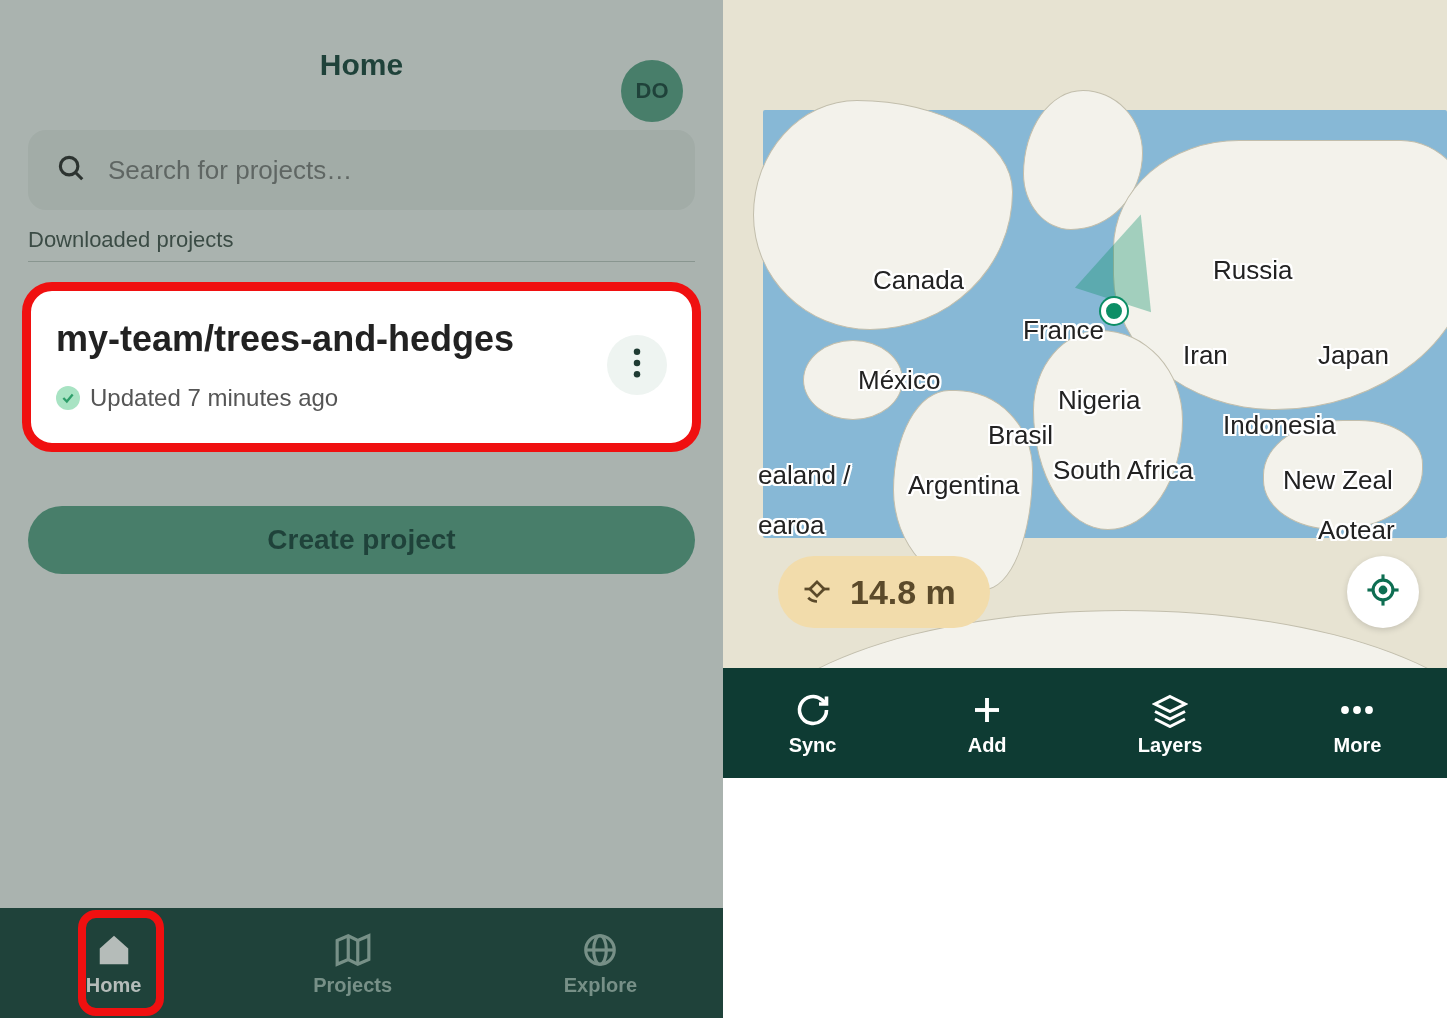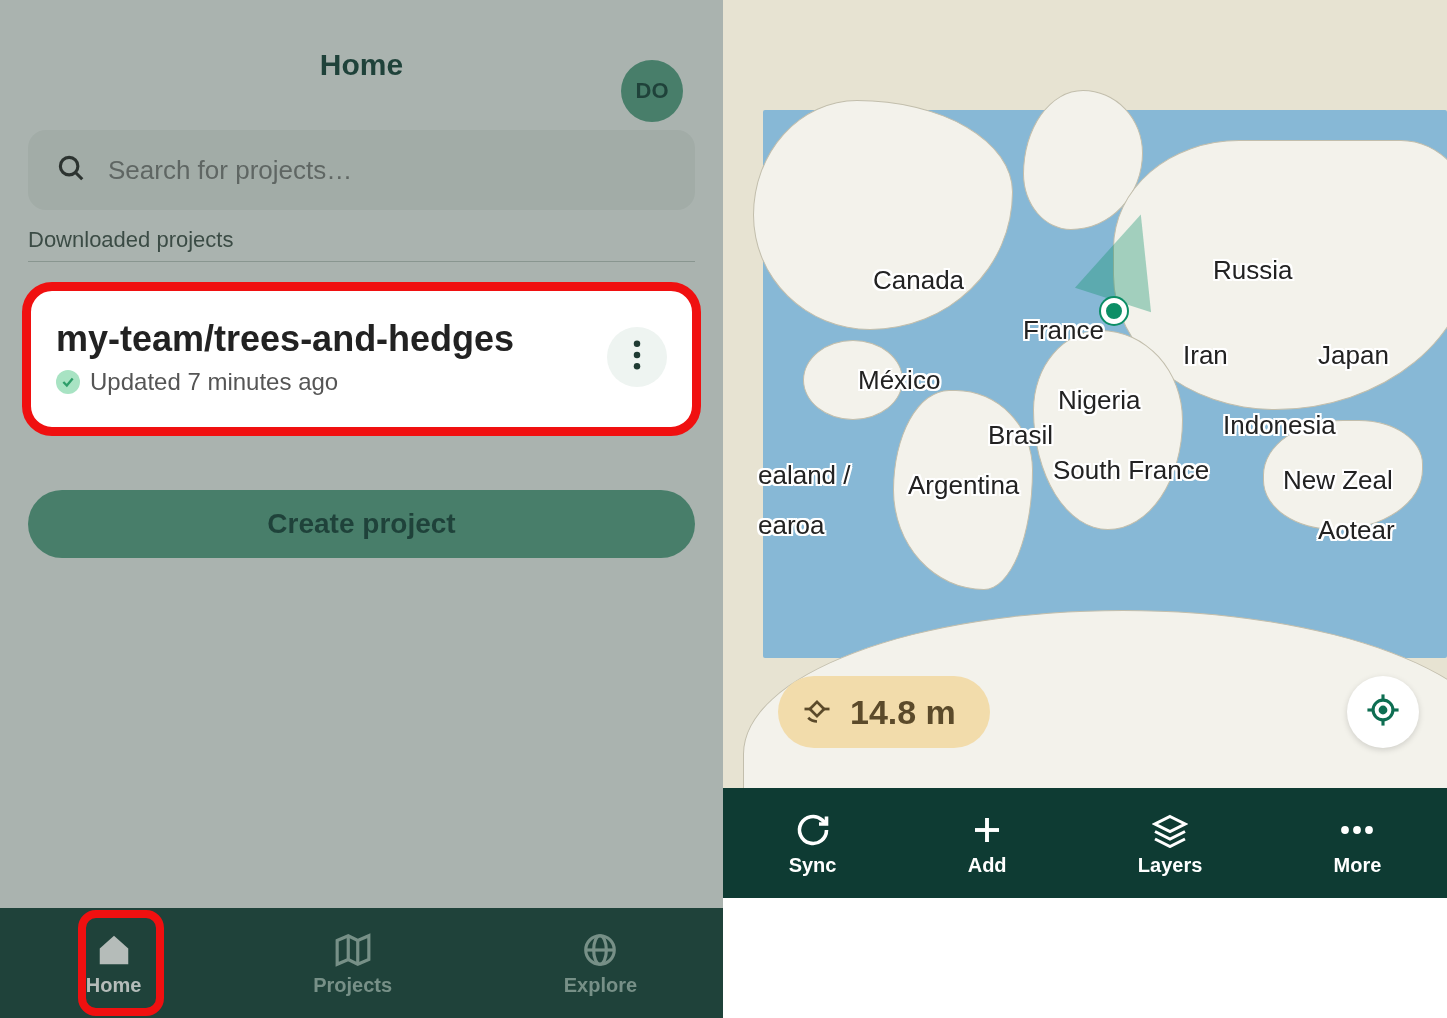--- a/index.html
+++ b/index.html
@@ -27,21 +27,21 @@
   .section-label { margin: 17px 28px 8px; font-size:22px; color:#3a4a44; }
   .section-divider { margin: 0 28px 26px; height:1px; background:#b8c2bd; }
 
   .project-card-wrap { position: relative; margin: 0 28px; z-index:10; }
   .project-card {
     background:#ffffff; border-radius:22px; padding:30px 28px 34px;
     display:flex; align-items:center; justify-content:space-between;
     position:relative;
   }
   .project-card .info .name { font-size:36px; font-weight:700; color:#222; }
-  .project-card .info .status-row { display:flex; align-items:center; gap:10px; margin-top:8px; }
+  .project-card .info .status-row { display:flex; align-items:center; gap:10px; margin-top:24px; }
   .check-badge { width:24px; height:24px; border-radius:50%; background:#a8e3c3; display:flex; align-items:center; justify-content:center; }
   .check-badge svg { width:14px; height:14px; }
   .status-text { font-size:24px; color:#555; }
   .kebab-btn { width:60px; height:60px; border-radius:50%; background:#eef4f1; display:flex; align-items:center; justify-content:center; }
   .red-highlight {
     position:absolute; inset:-6px; border:9px solid #f01010; border-radius:30px; pointer-events:none;
   }
 
   .create-btn {
     margin: 60px 28px 0; height:68px; border-radius:40px; background:#4f9c80;
@@ -55,21 +55,21 @@
   .nav-item { display:flex; flex-direction:column; align-items:center; gap:4px; color:#9bb8af; font-size:20px; font-weight:600; }
   .nav-item.active { color:#ffffff; }
   .nav-item .icon-slot { height:40px; display:flex; align-items:center; justify-content:center; }
   .nav-highlight {
     position:absolute; border:8px solid #f01010; border-radius:18px; pointer-events:none;
     left:78px; bottom:2px; width:86px; height:106px; z-index:20;
   }
 
   
   .pane-right {
-    width: 724px; height:898px; position:relative; background:#e7e3d2;
+    width: 724px; height:778px; position:relative; background:#e7e3d2;
     overflow:hidden;
   }
   .map-bg { position:absolute; left:40px; right:0; top:110px; bottom:240px; }
   .ocean { position:absolute; inset:0; background:#87b8d6; border-radius:2px; }
   .landmass { position:absolute; background:#f3f2eb; border:1px solid #c2beac; }
   .map-label {
     position:absolute; font-size:26px; color:#222; font-weight:500;
     text-shadow: -2px 0 #fff, 2px 0 #fff, 0 -2px #fff, 0 2px #fff,
                  -2px -2px #fff, 2px 2px #fff, -2px 2px #fff, 2px -2px #fff;
     white-space:nowrap;
@@ -206,21 +206,21 @@
       <div class="map-label" style="left: 260px; top: 205px;">France</div>
       <div class="map-label" style="left: 95px; top: 255px;">México</div>
       <div class="map-label" style="left: 420px; top: 230px;">Iran</div>
       <div class="map-label" style="left: 555px; top: 230px;">Japan</div>
       <div class="map-label" style="left: 295px; top: 275px;">Nigeria</div>
       <div class="map-label" style="left: 225px; top: 310px;">Brasil</div>
       <div class="map-label" style="left: 460px; top: 300px;">Indonesia</div>
       <div class="map-label" style="left: -5px; top: 350px;">ealand /</div>
       <div class="map-label" style="left: -5px; top: 400px;">earoa</div>
       <div class="map-label" style="left: 145px; top: 360px;">Argentina</div>
-      <div class="map-label" style="left: 290px; top: 345px;">South France</div>
+      <div class="map-label" style="left: 290px; top: 345px;">South Africa</div>
       <div class="map-label" style="left: 520px; top: 355px;">New Zeal</div>
       <div class="map-label" style="left: 555px; top: 405px;">Aotear</div>
     </div>
 
   <div class="gps-pill">
     <span>
       <svg width="30" height="30" viewBox="0 0 24 24" fill="none" stroke="#5b4a2a" stroke-width="2.2">
         <rect x="8" y="8" width="8" height="8" transform="rotate(45 12 12)"></rect>
         <line x1="2" y1="12" x2="7" y2="12"></line>
           <line x1="17" y1="12" x2="22" y2="12"></line>

